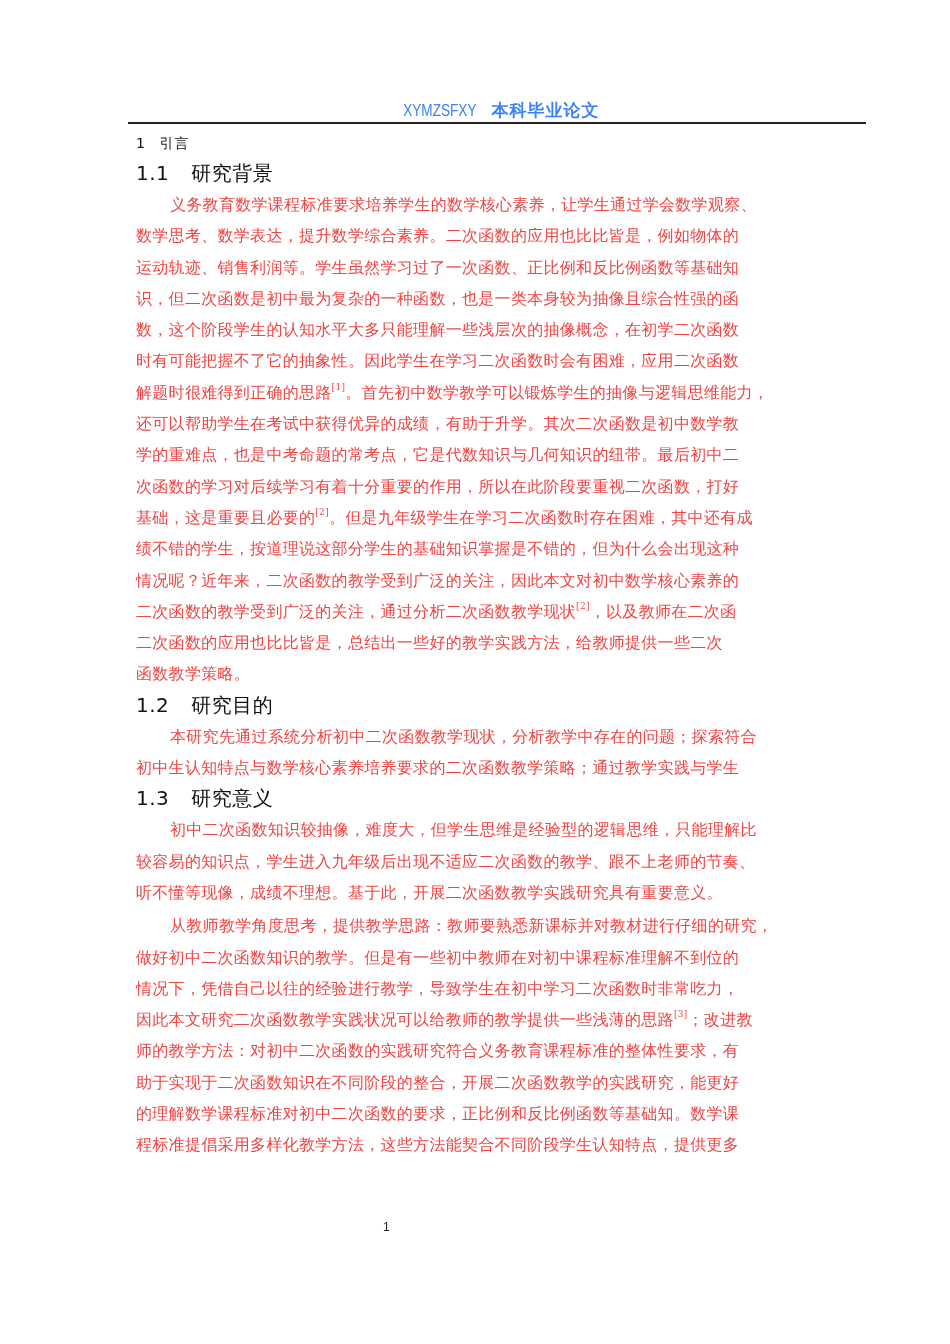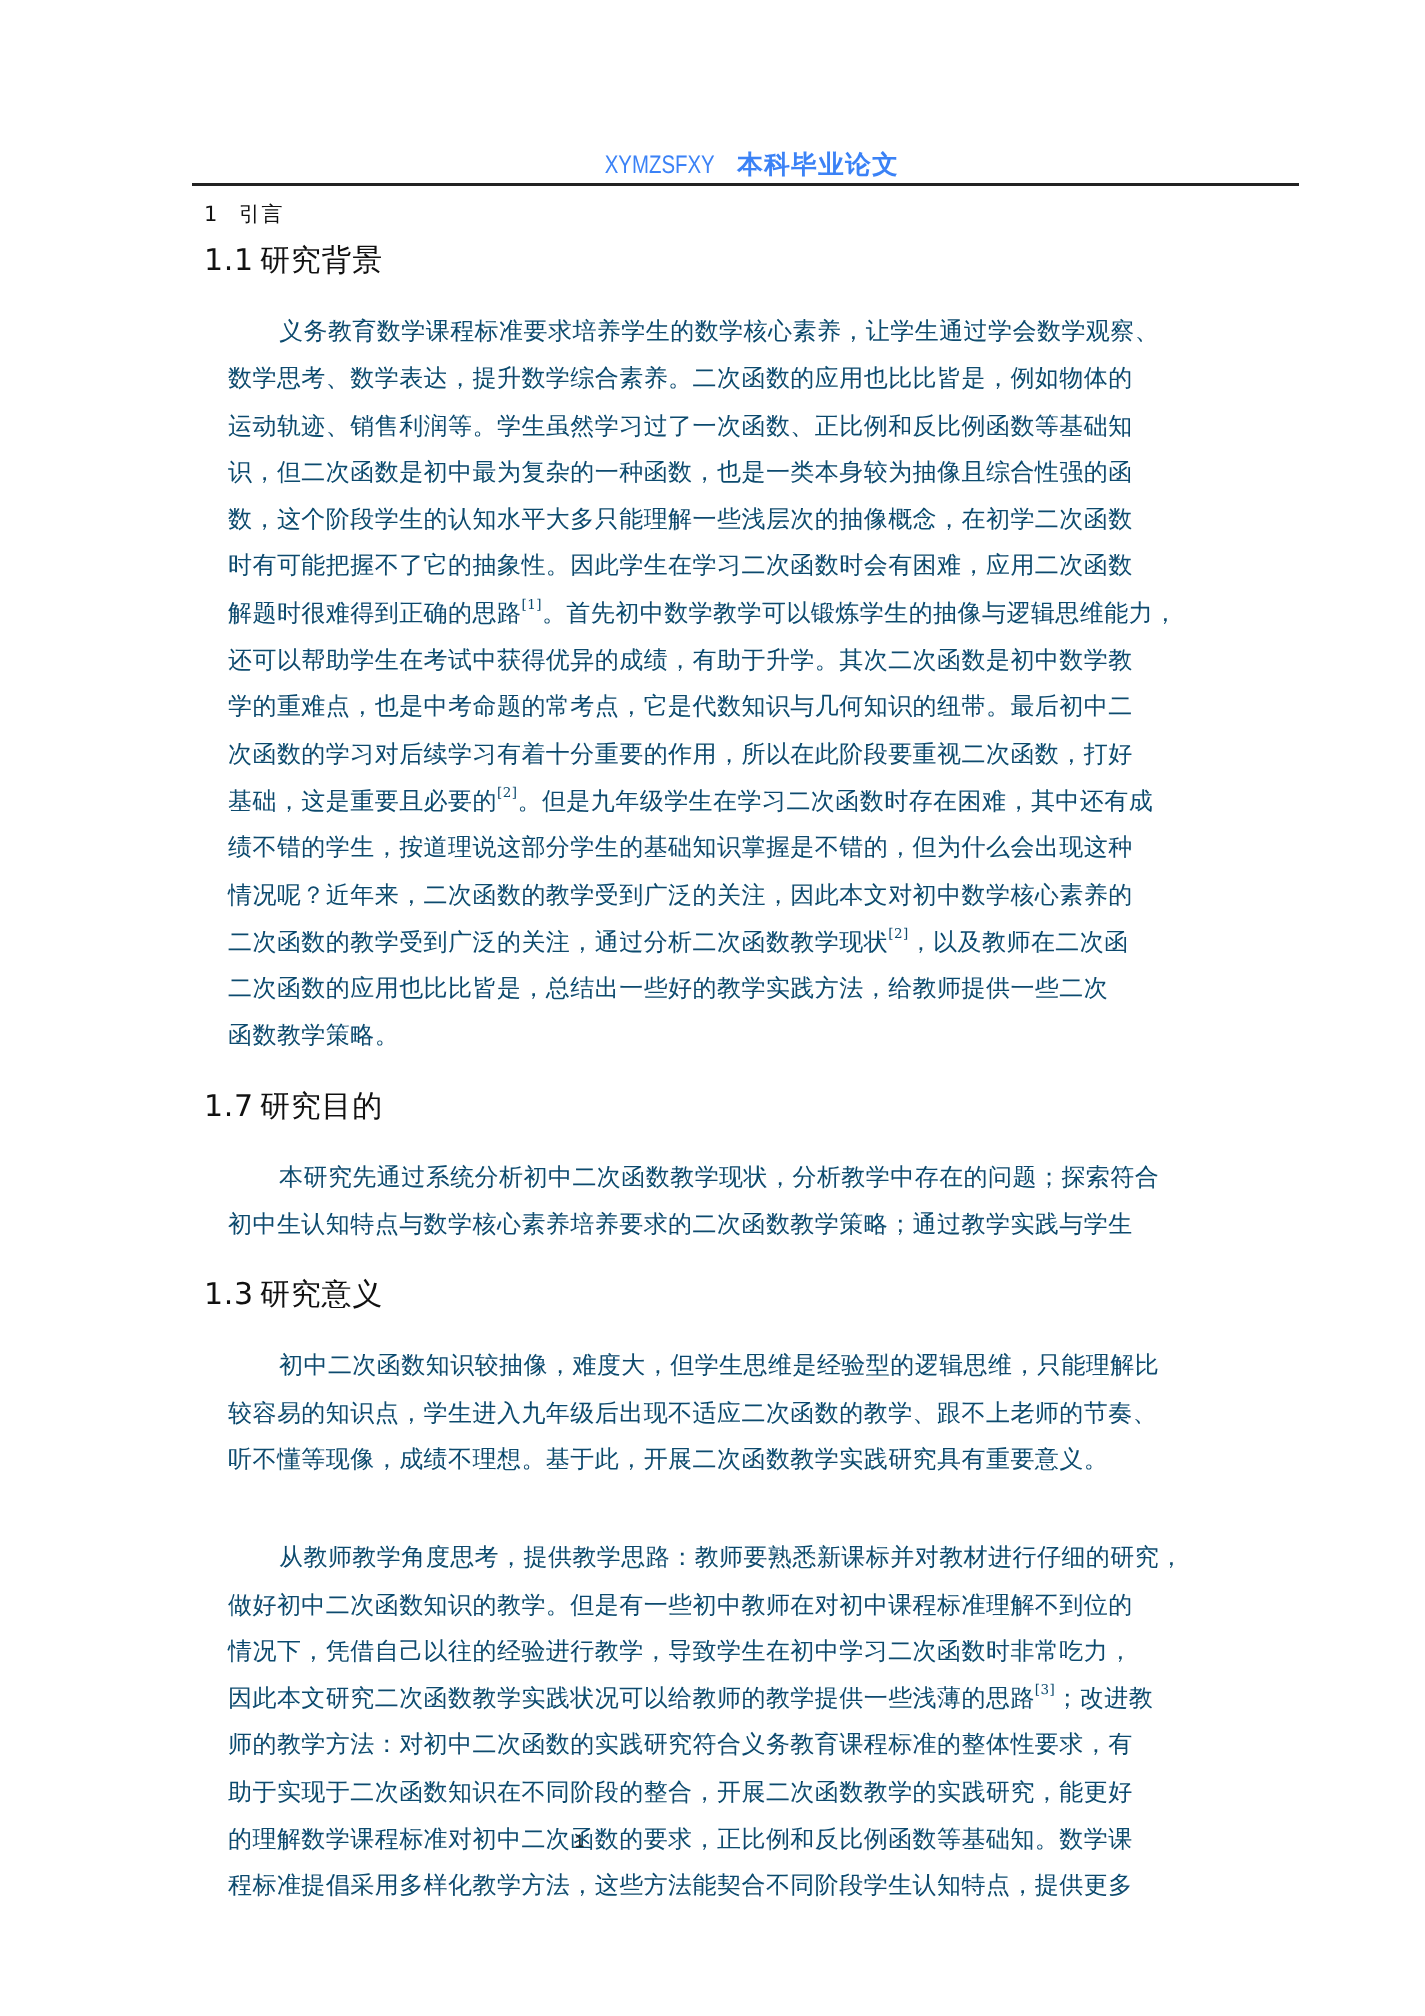--- a/index.html
+++ b/index.html
@@ -62,27 +62,27 @@
     }
     h2.section {
       margin: 0;
       font-family: "DejaVu Sans", sans-serif;
       font-weight: normal;
       font-size: 20px;
       line-height: 30px;
       height: 31px;
       letter-spacing: 0.5px;
     }
-    h2.section .num { margin-right: 4px; }
+    h2.section .num { margin-right: 22px; }
     p.body {
-      margin: 16px;
+      margin: 0;
       font-size: 16px;
       line-height: 31.3px;
       text-align: justify;
-      color: #0c4a6e;
+      color: #ef4444;
       letter-spacing: 0.3px;
     }
     p.body .line {
       display: block;
       white-space: nowrap;
     }
     p.body .line.indent {
       padding-left: 34px;
     }
     sup.cite {
@@ -132,21 +132,21 @@
     <span class="line">次函数的学习对后续学习有着十分重要的作用，所以在此阶段要重视二次函数，打好</span>
     <span class="line"><span>基础，这是重要且必要的</span><sup class="cite">[2]</sup><span>。但是九年级学生在学习二次函数时存在困难，其中还有成</span></span>
     <span class="line">绩不错的学生，按道理说这部分学生的基础知识掌握是不错的，但为什么会出现这种</span>
     <span class="line">情况呢？近年来，二次函数的教学受到广泛的关注，因此本文对初中数学核心素养的</span>
     <span class="line"><span>二次函数的教学受到广泛的关注，通过分析二次函数教学现状</span><sup class="cite">[2]</sup><span>，以及教师在二次函</span></span>
     <span class="line">二次函数的应用也比比皆是，总结出一些好的教学实践方法，给教师提供一些二次</span>
     <span class="line">函数教学策略。</span>
   </p>
 
   <h2 class="section">
-    <span class="num">1.7</span><span>研究目的</span>
+    <span class="num">1.2</span><span>研究目的</span>
   </h2>
   <p class="body">
     <span class="line indent">本研究先通过系统分析初中二次函数教学现状，分析教学中存在的问题；探索符合</span>
     <span class="line">初中生认知特点与数学核心素养培养要求的二次函数教学策略；通过教学实践与学生</span>
   </p>
 
   <h2 class="section">
     <span class="num">1.3</span><span>研究意义</span>
   </h2>
   <p class="body">

